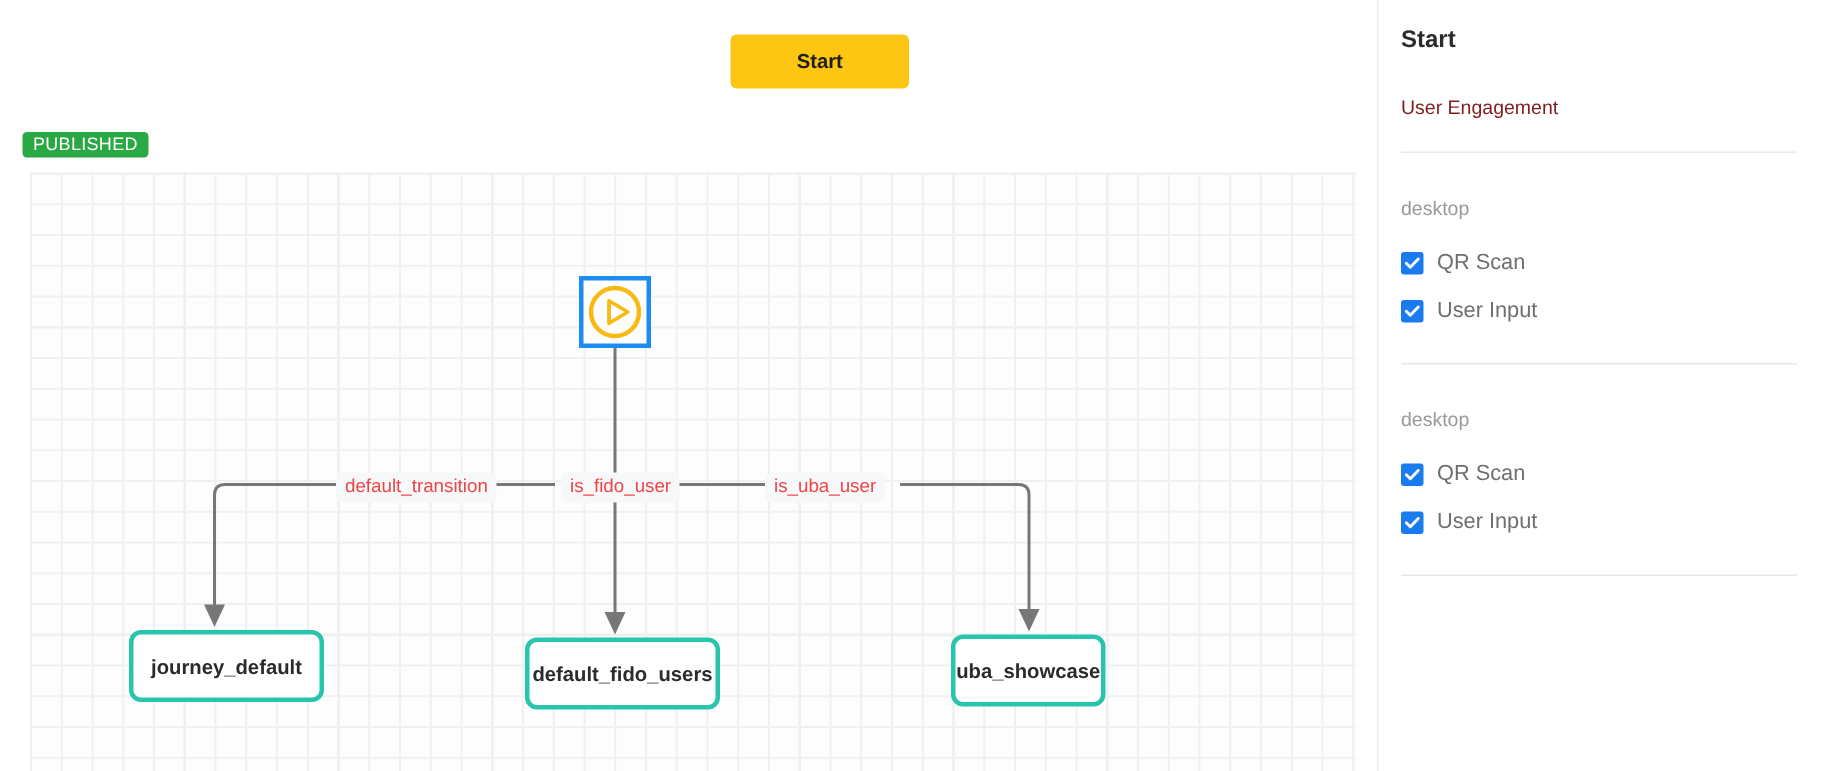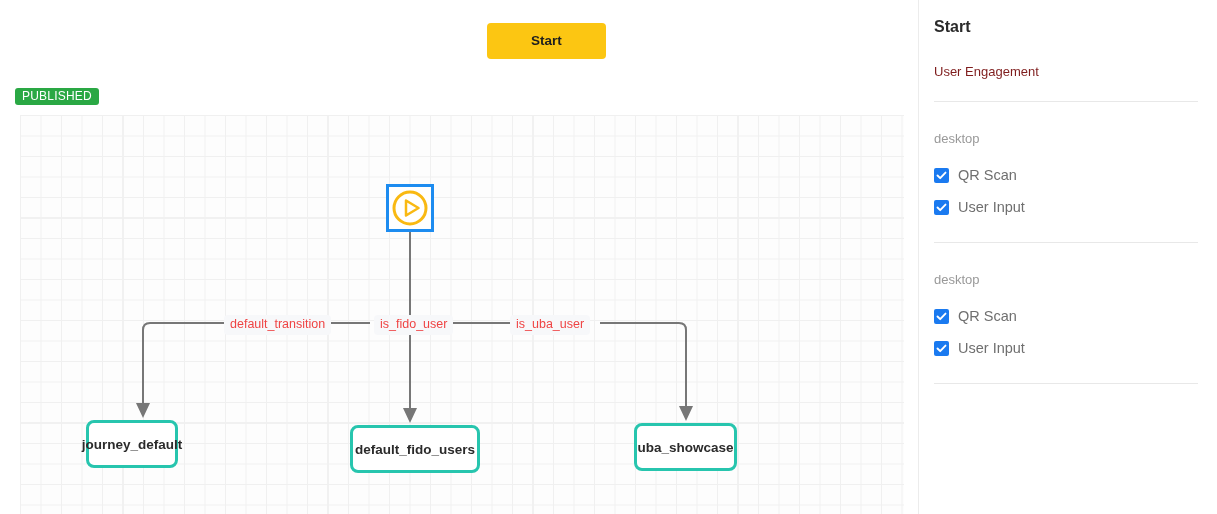--- a/index.html
+++ b/index.html
@@ -135,21 +135,21 @@
     background: #ffffff;
     display: flex;
     align-items: center;
     justify-content: center;
     font-size: 13.5px;
     font-weight: bold;
     color: #2b2b2b;
     white-space: nowrap;
     cursor: pointer;
   }
-  .node-journey-default   { left: 66px;  top: 305px; width: 92px; height: 48px; }
+  .node-journey-default   { left: 66px;  top: 305px; width: 130px; height: 48px; }
   .node-default-fido      { left: 330px; top: 310px; width: 130px; height: 48px; }
   .node-uba-showcase      { left: 614px; top: 308px; width: 103px; height: 48px; }
 
   
   .edge-label {
     position: absolute;
     background: #f7f8fa;
     border-radius: 4px;
     color: #ef4444;
     font-size: 12.5px;

